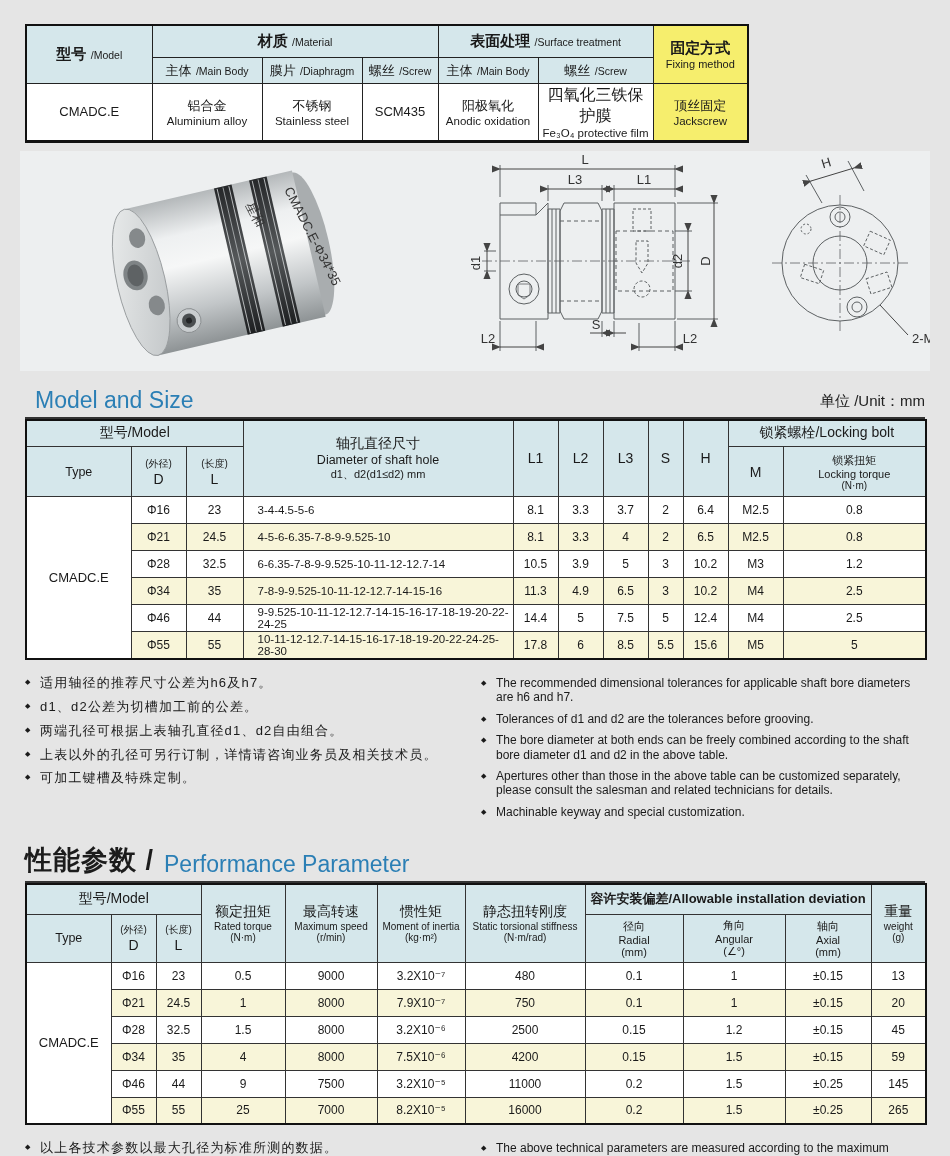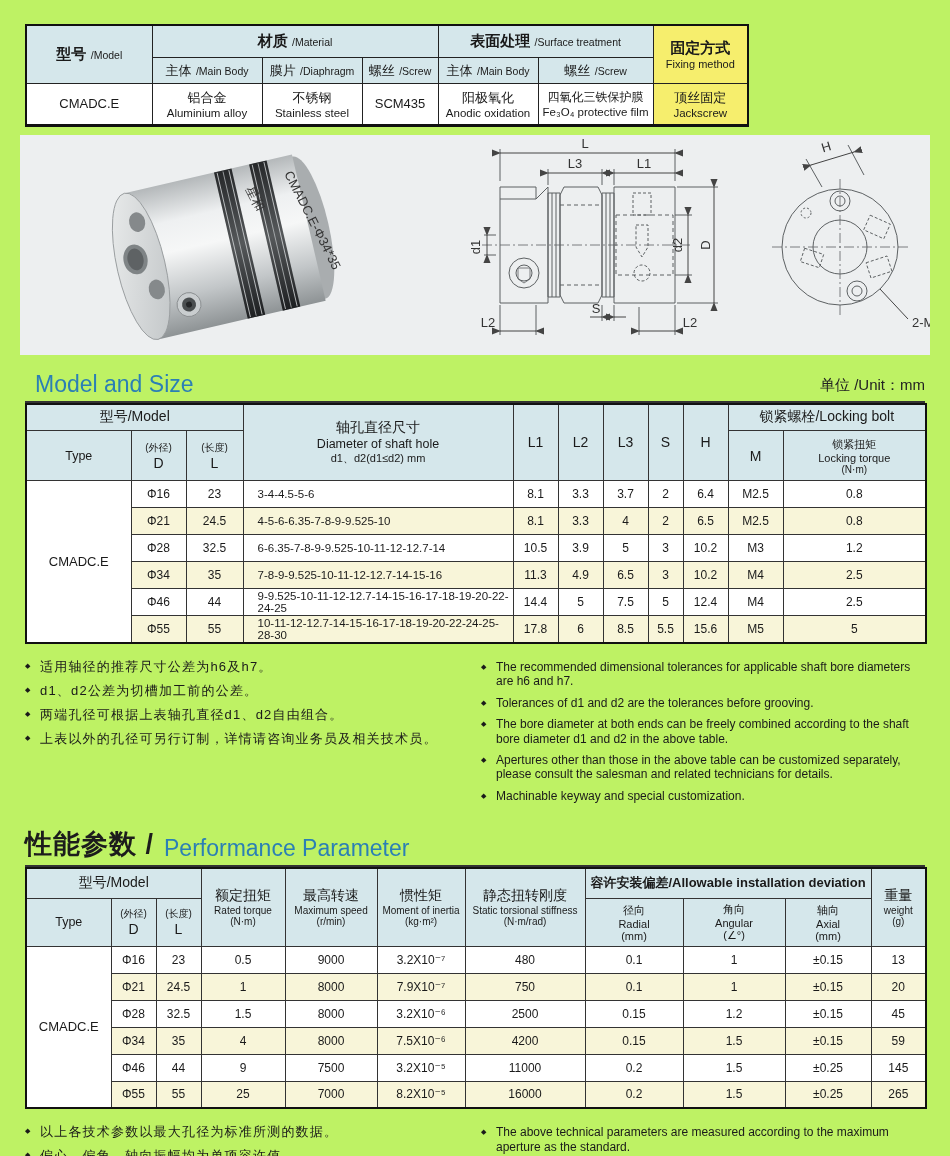--- a/index.html
+++ b/index.html
@@ -1,17 +1,17 @@
 <!DOCTYPE html>
 <html><head>
 <meta charset="utf-8">
 <style>
   * { box-sizing: border-box; margin: 0; padding: 0; }
   body { background: #ffffff; font-family: "Liberation Sans", "DejaVu Sans", sans-serif; color: #1a1a1a; }
-  .page { width: 950px; height: 1156px; background: #bef264; overflow: hidden; position: relative; }
+  .page { width: 950px; height: 1156px; background: #e5e5e5; overflow: hidden; position: relative; }
 
   
   table { border-collapse: collapse; table-layout: fixed; }
   .spec-table { width: 722px; margin: 24px 0 0 25px; border: 2px solid #111; border-bottom: 3px solid #111; }
   .spec-table td { border: 1px solid #222; text-align: center; vertical-align: middle; background: #fff; padding: 1px 2px; }
   .spec-table .hd { background: #d5e7eb; }
   .spec-table .yellow { background: #f6ee6d; }
   .spec-table tr.r1 { height: 32px; }
   .spec-table tr.r2 { height: 26px; }
   .spec-table tr.r3 { height: 42px; }
@@ -104,21 +104,21 @@
       <td>
             <div class="cell-l1">不锈钢</div>
             <div class="cell-l2">Stainless steel</div>
           </td>
       <td class="cell-l1">SCM435</td>
       <td>
             <div class="cell-l1">阳极氧化</div>
             <div class="cell-l2">Anodic oxidation</div>
           </td>
       <td>
-            <div class="cell-l2" style="font-size:12px">四氧化三铁保护膜</div>
+            <div class="cell-l2" style="font-size:16px">四氧化三铁保护膜</div>
             <div class="cell-l2">Fe₃O₄ protective film</div>
           </td>
       <td class="yellow">
             <div class="cell-l1">顶丝固定</div>
             <div class="cell-l2">Jackscrew</div>
           </td>
     </tr>
   </tbody>
     </table>
 
@@ -401,20 +401,21 @@
         </tr>
       </tbody>
   </table>
 
   <div class="notes">
     <ul class="notes-zh">
         <li>适用轴径的推荐尺寸公差为h6及h7。</li>
         <li>d1、d2公差为切槽加工前的公差。</li>
         <li>两端孔径可根据上表轴孔直径d1、d2自由组合。</li>
         <li>上表以外的孔径可另行订制，详情请咨询业务员及相关技术员。</li>
+        <li>可加工键槽及特殊定制。</li>
       </ul>
     <ul class="notes-en">
         <li>The recommended dimensional tolerances for applicable shaft bore diameters are h6 and h7.</li>
         <li>Tolerances of d1 and d2 are the tolerances before grooving.</li>
         <li>The bore diameter at both ends can be freely combined according to the shaft bore diameter d1 and d2 in the above table.</li>
         <li>Apertures other than those in the above table can be customized separately, please consult the salesman and related technicians for details.</li>
         <li>Machinable keyway and special customization.</li>
       </ul>
   </div>
 

